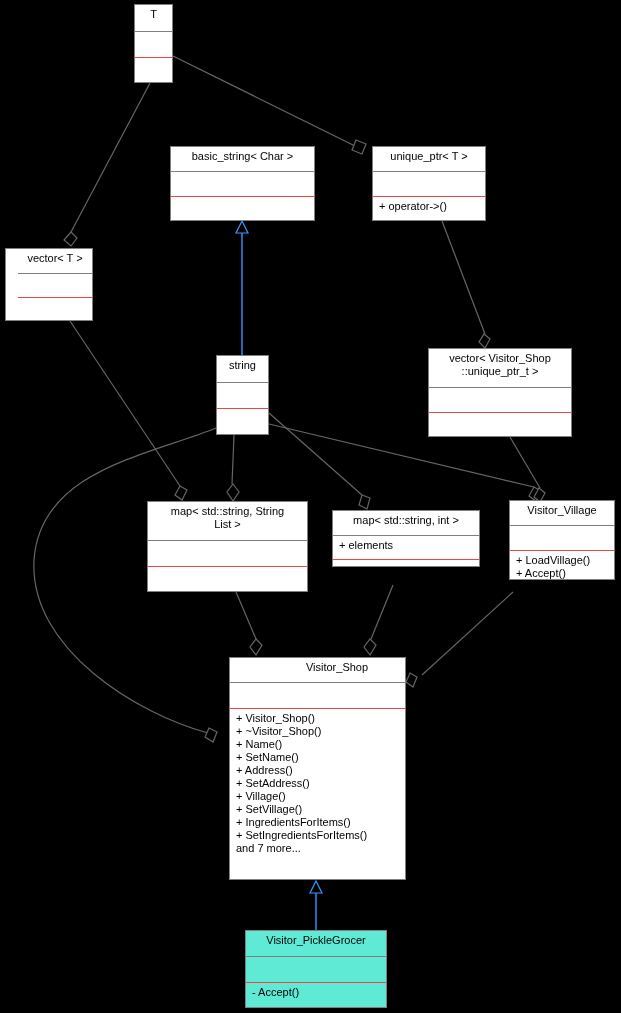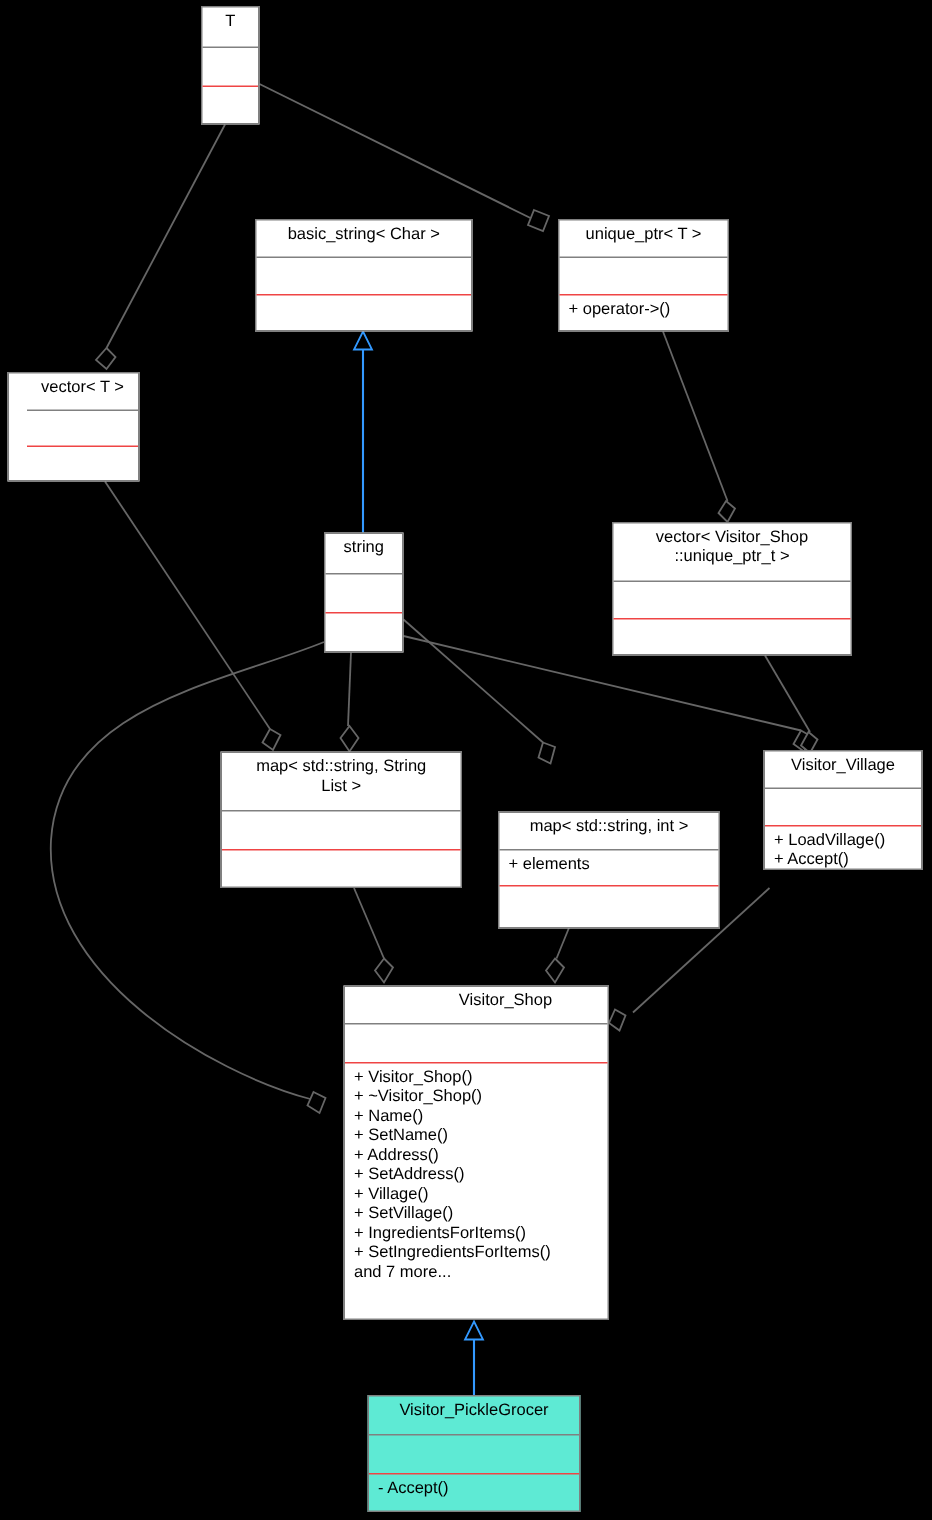--- a/index.html
+++ b/index.html
@@ -141,39 +141,39 @@
     <div class="uml-sec attrs empty-sec" style="height:24px;"></div>
     <div class="uml-sec ops empty-sec"></div>
   </div>
 
   <div class="uml-node" style="left:216px; top:355px; width:53px; height:80px;">
     <div class="uml-sec title" style="height:27px;">string</div>
     <div class="uml-sec attrs empty-sec" style="height:26px;"></div>
     <div class="uml-sec ops empty-sec"></div>
   </div>
 
-  <div class="uml-node" style="left:408px; top:348px; width:160px; height:89px;">
+  <div class="uml-node" style="left:428px; top:348px; width:144px; height:89px;">
     <div class="uml-sec title" style="height:39px;">
       <div>vector&lt; Visitor_Shop</div>
       <div>::unique_ptr_t &gt;</div>
     </div>
     <div class="uml-sec attrs empty-sec" style="height:25px;"></div>
     <div class="uml-sec ops empty-sec"></div>
   </div>
 
   <div class="uml-node" style="left:147px; top:501px; width:161px; height:91px;">
     <div class="uml-sec title" style="height:39px;">
       <div>map&lt; std::string, String</div>
       <div>List &gt;</div>
     </div>
     <div class="uml-sec attrs empty-sec" style="height:26px;"></div>
     <div class="uml-sec ops empty-sec"></div>
   </div>
 
-  <div class="uml-node" style="left:332px; top:510px; width:148px; height:78px;margin-top:31px;">
+  <div class="uml-node" style="left:332px; top:510px; width:148px; height:57px;">
     <div class="uml-sec title" style="height:25px;">map&lt; std::string, int &gt;</div>
     <div class="uml-sec attrs" style="height:24px;">
       <div class="row">+ elements</div>
     </div>
     <div class="uml-sec ops empty-sec"></div>
   </div>
 
   <div class="uml-node" style="left:509px; top:500px; width:106px; height:80px;">
     <div class="uml-sec title" style="height:25px;">Visitor_Village</div>
     <div class="uml-sec attrs empty-sec" style="height:25px;"></div>

